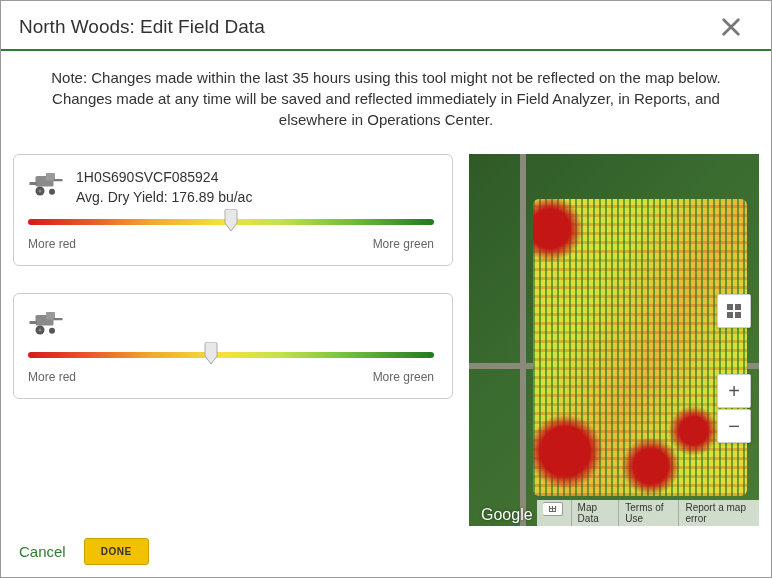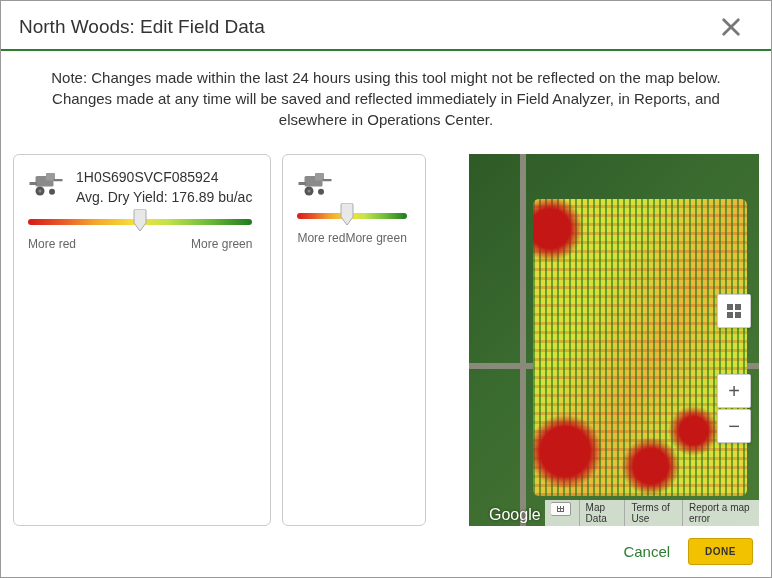--- a/index.html
+++ b/index.html
@@ -50,21 +50,22 @@
   .content {
     flex: 1;
     display: flex;
     gap: 16px;
     padding: 12px 12px 0 12px;
     min-height: 0;
   }
   .machines {
     width: 440px;
     display: flex;
-    gap: 11px;
+    flex-direction: column;
+    gap: 27px;
   }
   .machine-card {
     border: 1px solid #ccc;
     border-radius: 6px;
     padding: 14px 18px 14px 14px;
     background: #fff;
   }
   .machine-head {
     display: flex;
     gap: 12px;
@@ -144,21 +145,21 @@
     display: flex; align-items: center; justify-content: center;
     cursor: pointer;
     font-size: 20px;
     font-weight: 400;
     color: #555;
     box-shadow: 0 1px 3px rgba(0,0,0,0.2);
   }
   .map-btn.grid svg { width: 16px; height: 16px; }
   .map-attrib {
     position: absolute;
-    bottom: 0; left: 16px; right: 0;
+    bottom: 0; left: 8px; right: 0;
     display: flex;
     align-items: flex-end;
     justify-content: space-between;
     font-size: 10px;
     color: #333;
   }
   .google-logo {
     color: #fff;
     font-size: 16px;
     font-weight: 500;
@@ -189,21 +190,20 @@
   }
   .kbd-icon::before {
     content: "";
     width: 12px; height: 6px;
     background:
       repeating-linear-gradient(90deg, #666 0 1px, transparent 1px 3px),
       repeating-linear-gradient(0deg, #666 0 1px, transparent 1px 3px);
   }
   .footer {
     display: flex;
-    justify-content: flex-end;
     align-items: center;
     gap: 18px;
     padding: 12px 18px;
   }
   .btn-cancel {
     color: #2e7d32;
     font-size: 15px;
     cursor: pointer;
     background: none;
     border: none;
@@ -228,21 +228,21 @@
   <div class="dialog-header">
     <div class="dialog-title">North Woods: Edit Field Data</div>
     <div class="close-btn">
       <svg viewBox="0 0 24 24">
         <path d="M4 4 L20 20 M20 4 L4 20" stroke="#777" stroke-width="3" stroke-linecap="round" fill="none"></path>
       </svg>
     </div>
   </div>
 
   <div class="intro">
-    <div>Note: Changes made within the last 24 hours using this tool might not be reflected on the map below. Changes made at any time will be saved and reflected immediately in Field Analyzer, in Reports, and elsewhere in Operations Center.</div>
+    <div>Note: Changes made within the last 35 hours using this tool might not be reflected on the map below. Changes made at any time will be saved and reflected immediately in Field Analyzer, in Reports, and elsewhere in Operations Center.</div>
   </div>
 
   <div class="content">
 
     <div class="machines">
 
       <div class="machine-card">
         <div class="machine-head">
           <svg class="combine-icon" viewBox="0 0 48 36">
             <rect x="10" y="6" width="24" height="14" rx="2" fill="#8a8a8a"></rect>

